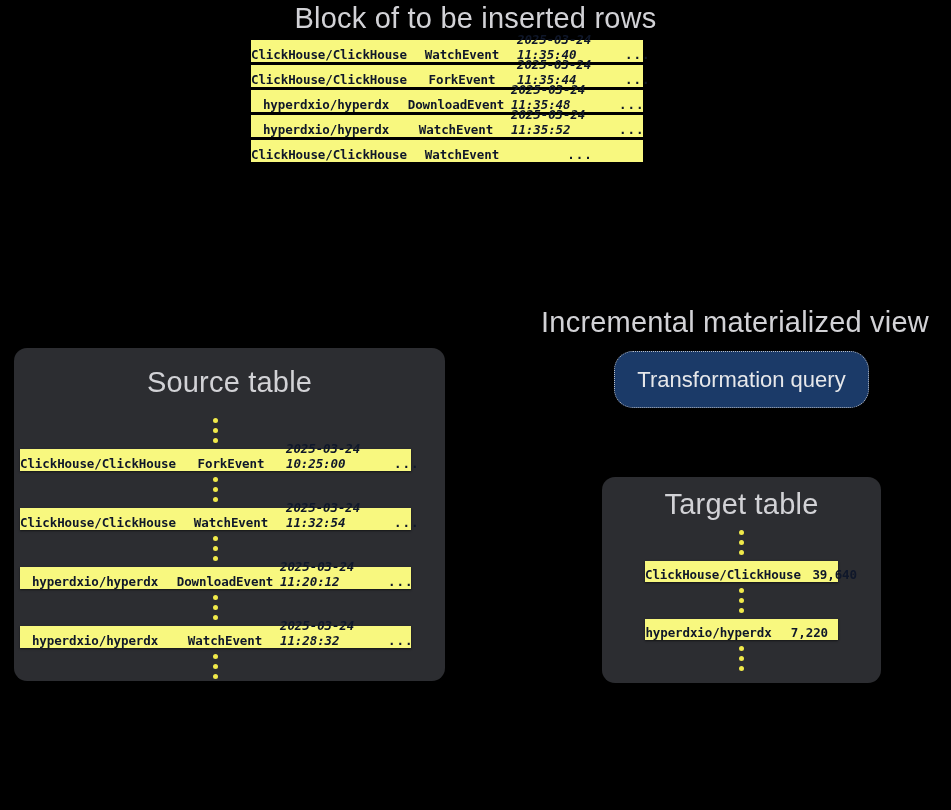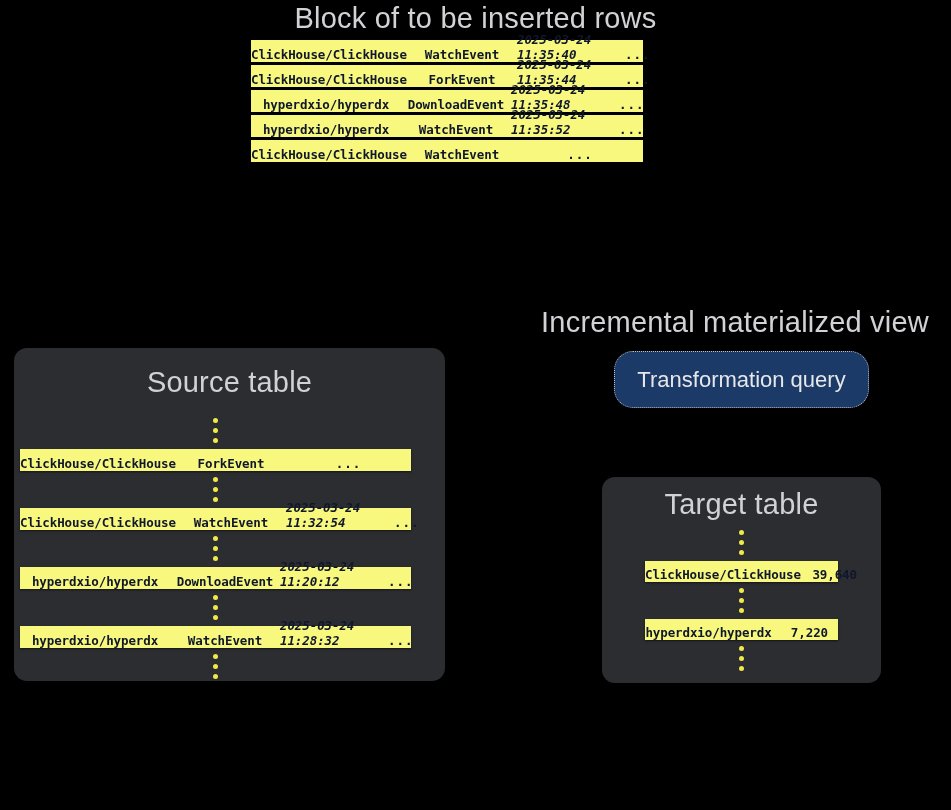--- a/index.html
+++ b/index.html
@@ -199,20 +199,21 @@
 
 <div id="source-rows">
   <div class="dots">
       <i></i>
       <i></i>
       <i></i>
     </div>
   <div class="pill">
     <span class="c-repo">ClickHouse/ClickHouse</span>
     <span class="c-event">ForkEvent</span>
+    <span class="c-time">2025-03-24 10:25:00</span>
     <span class="c-more">...</span>
   </div>
   <div class="dots">
       <i></i>
       <i></i>
       <i></i>
     </div>
   <div class="pill">
     <span class="c-repo">ClickHouse/ClickHouse</span>
     <span class="c-event">WatchEvent</span>

